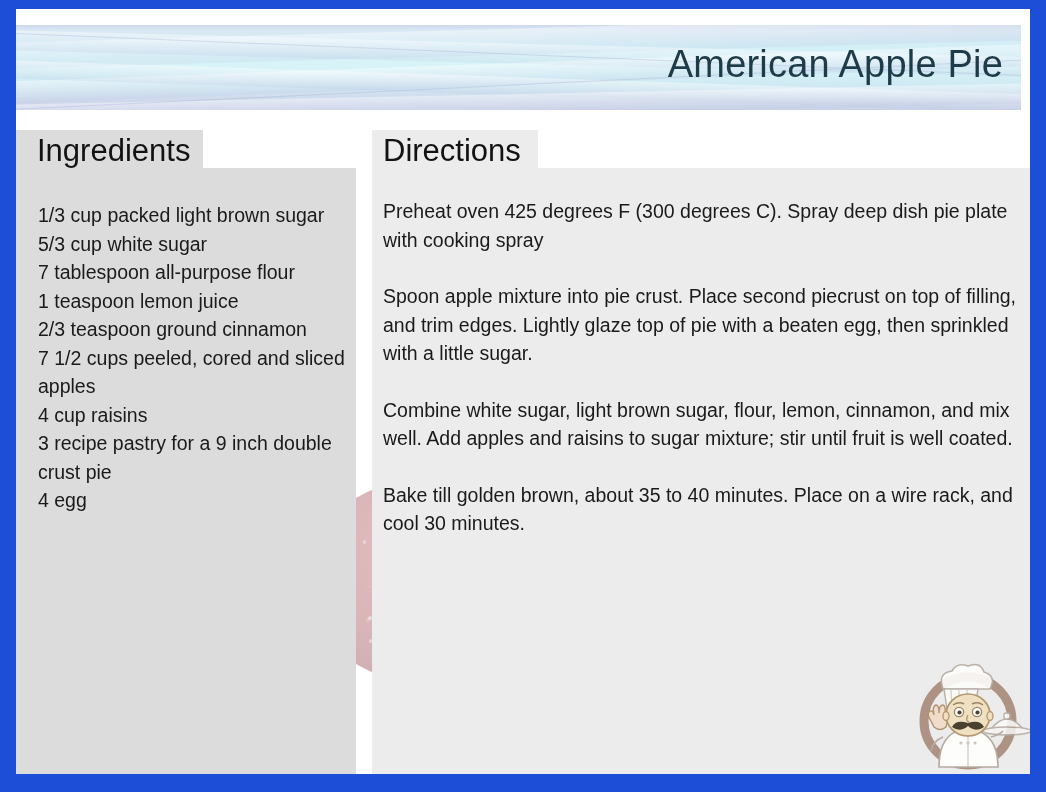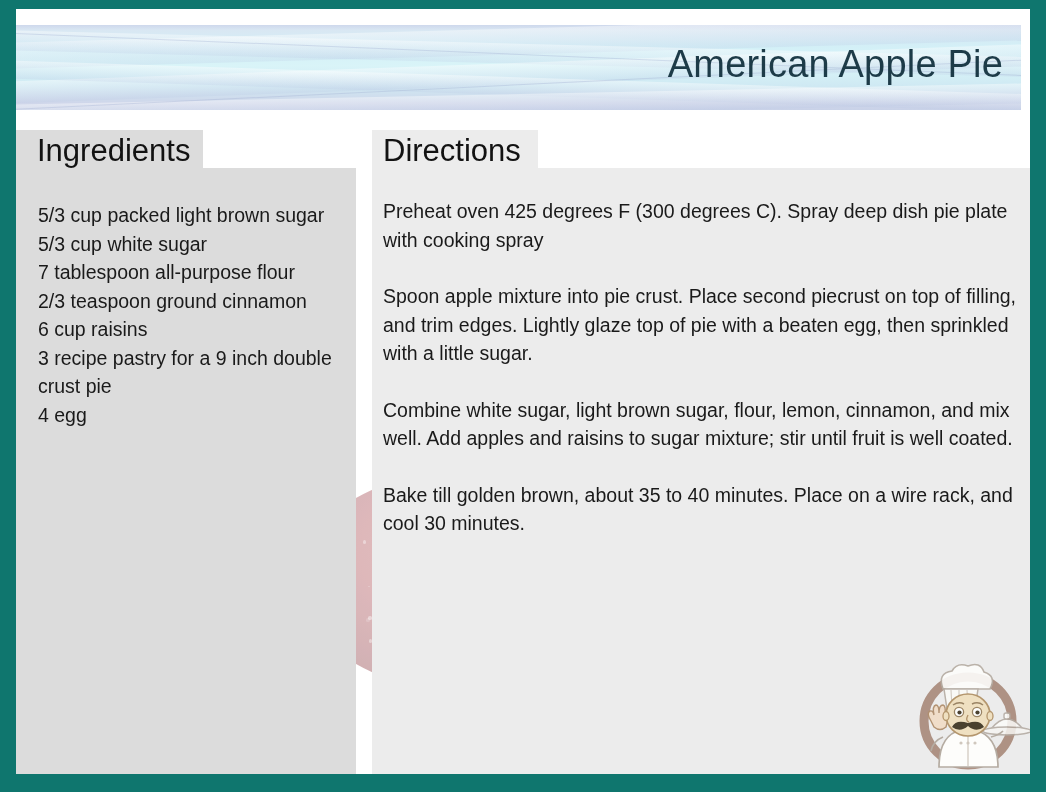--- a/index.html
+++ b/index.html
@@ -12,21 +12,21 @@
     height: 792px;
     overflow: hidden;
     font-family: "Liberation Sans", sans-serif;
   }
 
   
   #slide {
     position: relative;
     width: 1046px;
     height: 792px;
-    background: #0f766e;
+    background: #1d4ed8;
     box-sizing: border-box;
   }
   #slide-inner {
     position: absolute;
     left: 16px;
     top: 9px;
     width: 1014px;
     height: 765px;
     background: #ffffff;
     overflow: hidden;
@@ -361,25 +361,27 @@
         <div class="speck" style="width: 2.70759px; height: 2.70759px; left: 76.6578%; top: 53.8147%; opacity: 0.437018;"></div>
         <div class="speck" style="width: 1.95894px; height: 1.95894px; left: 72.514%; top: 25.8739%; opacity: 0.335798;"></div>
         <div class="speck" style="width: 2.86871px; height: 2.86871px; left: 65.9542%; top: 67.6556%; opacity: 0.639722;"></div>
         <div class="speck" style="width: 2.99742px; height: 2.99742px; left: 55.4433%; top: 14.3019%; opacity: 0.323482;"></div>
       </div>
 
     <div class="panel" id="ingredients-panel">
       <div id="ingredients-head-gap"></div>
       <div class="section-head" id="ingredients-head">Ingredients</div>
       <div class="body-text" id="ingredients-list">
-          <div class="ing-line">5/3 cup packed light brown sugar</div>
+          <div class="ing-line">1/3 cup packed light brown sugar</div>
           <div class="ing-line">5/3 cup white sugar</div>
           <div class="ing-line">7 tablespoon all-purpose flour</div>
+          <div class="ing-line">1 teaspoon lemon juice</div>
           <div class="ing-line">2/3 teaspoon ground cinnamon</div>
-          <div class="ing-line">6 cup raisins</div>
+          <div class="ing-line">7 1/2 cups peeled, cored and sliced apples</div>
+          <div class="ing-line">4 cup raisins</div>
           <div class="ing-line">3 recipe pastry for a 9 inch double crust pie</div>
           <div class="ing-line">4 egg</div>
         </div>
     </div>
 
     <div class="panel" id="directions-panel">
       <div id="directions-head-gap"></div>
       <div class="section-head" id="directions-head">Directions</div>
       <div class="body-text" id="directions-body">
           <p>Preheat oven 425 degrees F (300 degrees C).  Spray deep dish pie plate with cooking spray</p>

